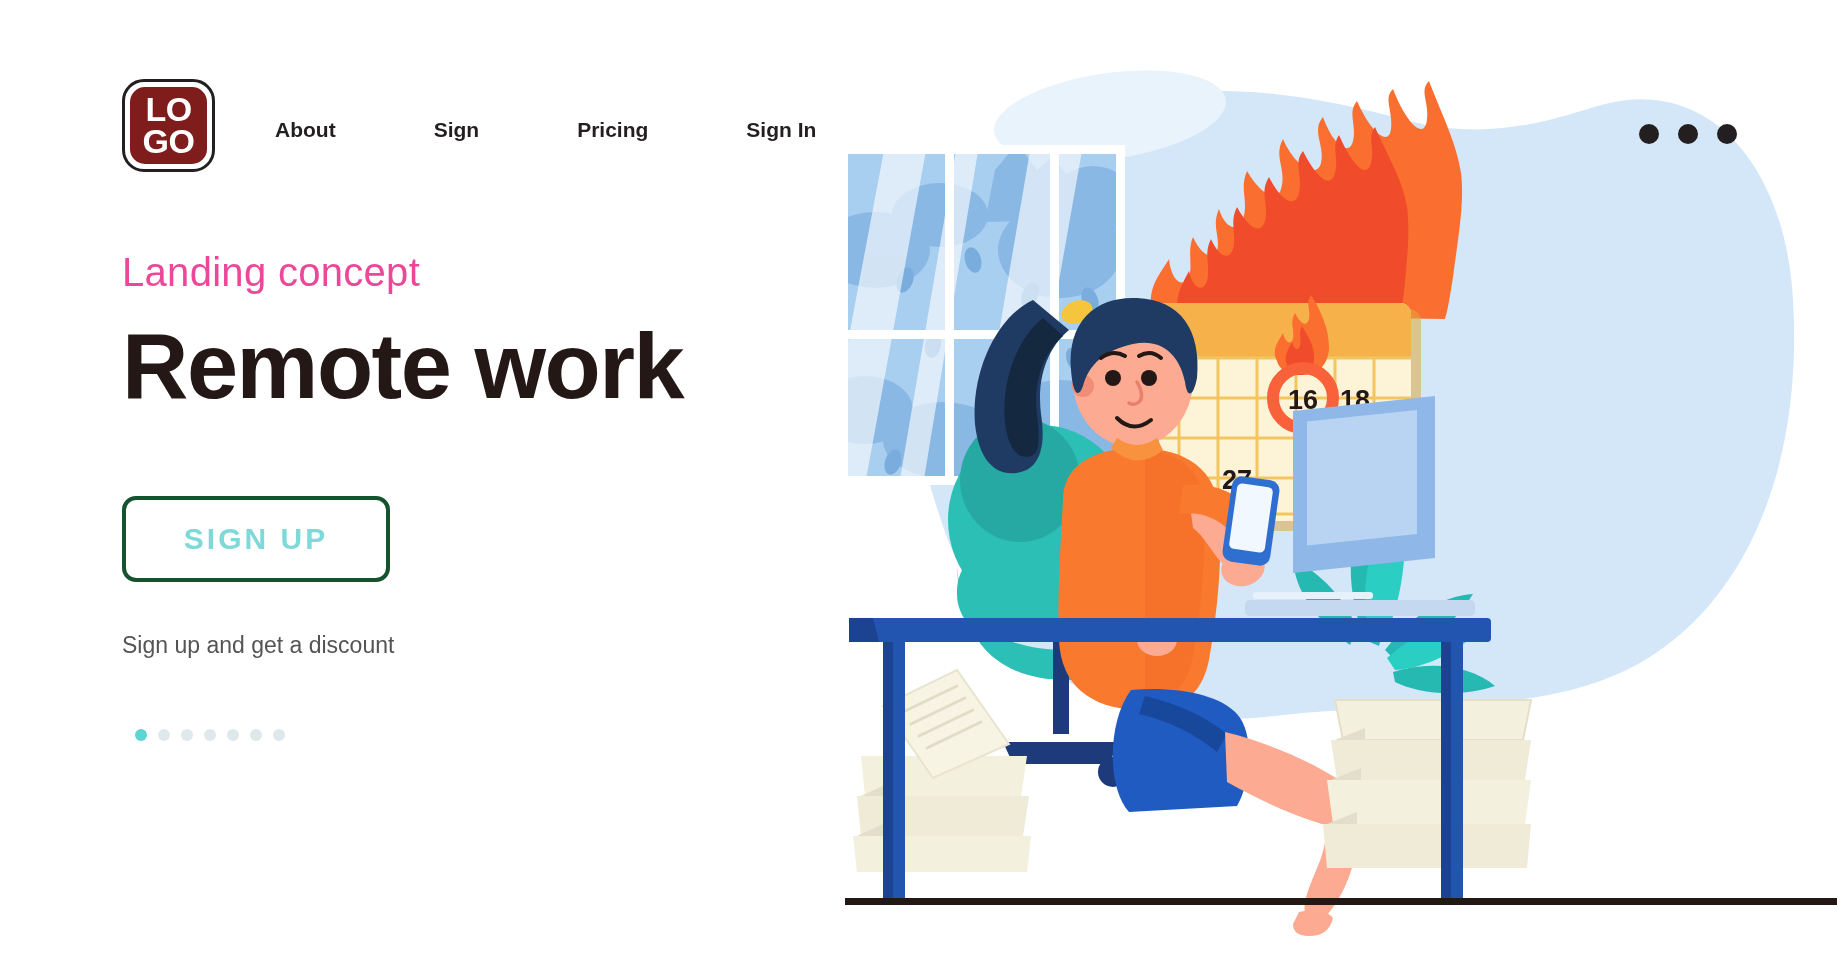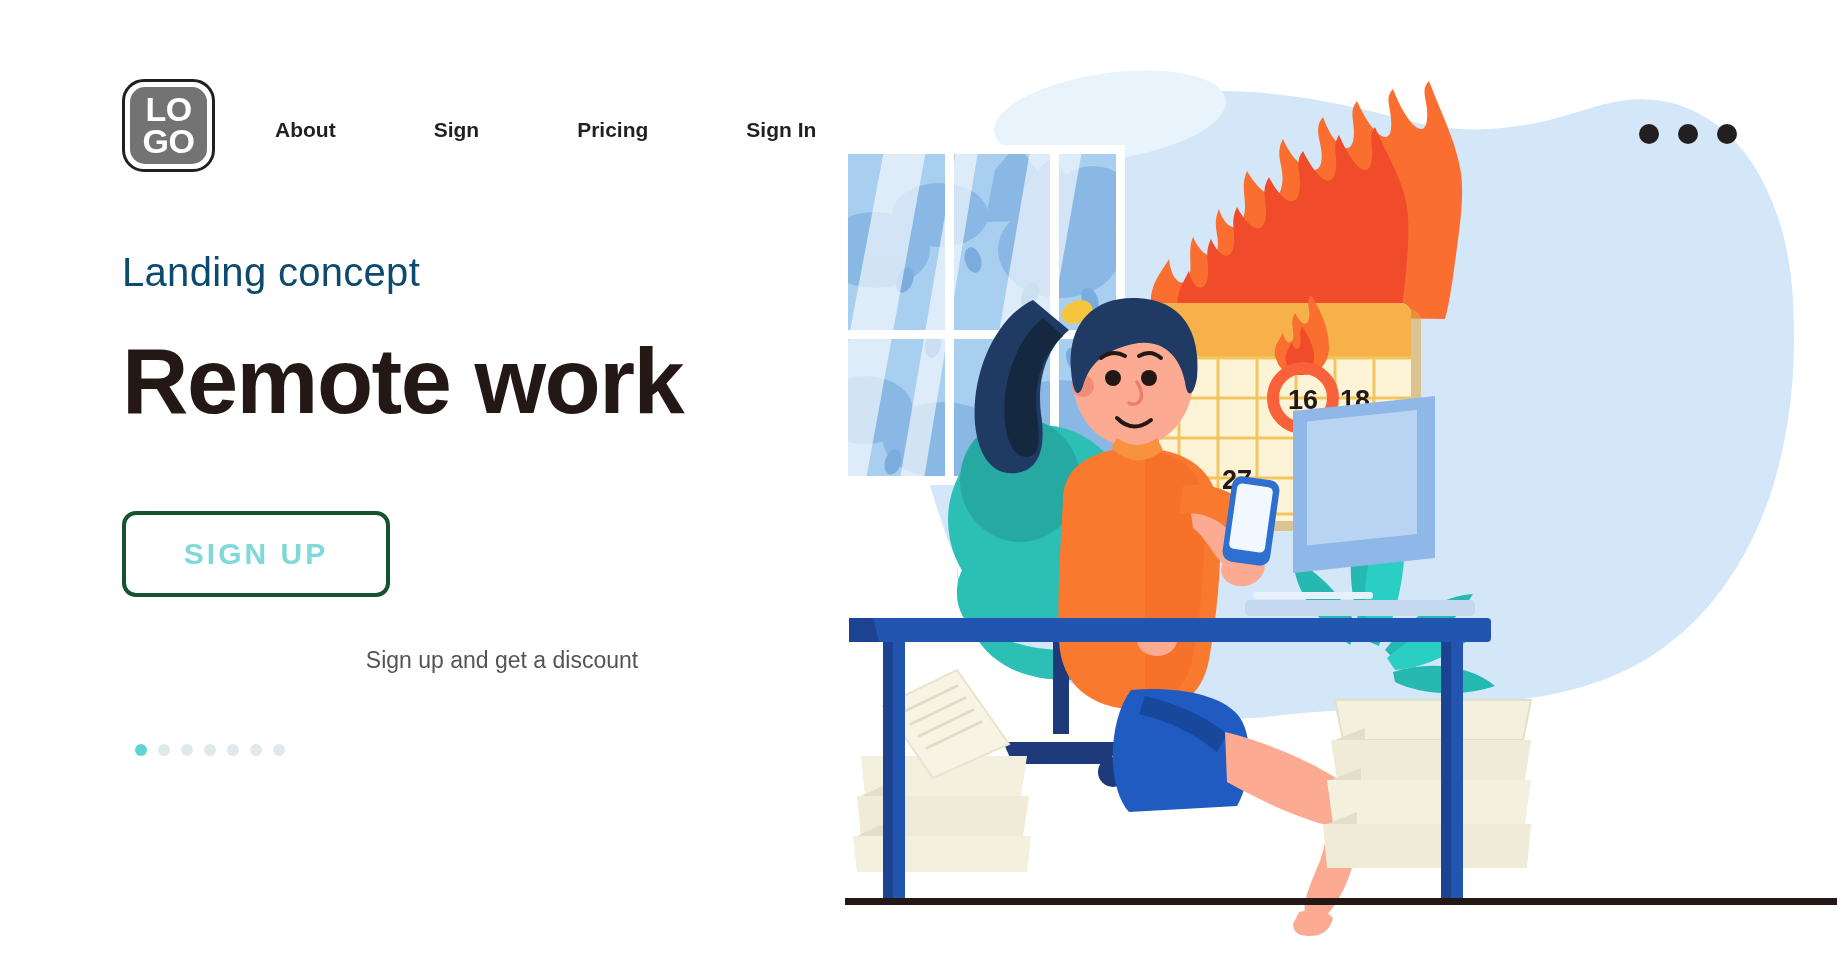--- a/index.html
+++ b/index.html
@@ -19,21 +19,21 @@
   .logo {
     position:absolute; left:122px; top:79px;
     width:93px; height:93px;
     border:3px solid #231f20;
     border-radius:22px;
     background:#fff;
     padding:5px;
   }
   .logo-inner {
     width:100%; height:100%;
-    background:#737373;
+    background:#7f1d1d;
     border-radius:15px;
     display:flex; flex-direction:column;
     align-items:center; justify-content:center;
     line-height:0.92;
   }
   .logo-line {
     color:#ffffff;
     font-weight:bold;
     font-size:34px;
     letter-spacing:-0.5px;
@@ -54,22 +54,22 @@
     display:flex; gap:19px; cursor:pointer;
   }
   .menu-dots span {
     display:block; width:20px; height:20px;
     border-radius:50%; background:#231f20;
   }
 
   
   .left-col { position:absolute; left:122px; top:250px; width:760px; z-index:30; }
   .eyebrow {
-    font-size:40px; color:#0c4a6e; font-weight:400;
-    letter-spacing:0.3px; margin-bottom:40px;
+    font-size:40px; color:#ec4899; font-weight:400;
+    letter-spacing:0.3px; margin-bottom:25px;
   }
   .headline {
     font-size:92px; font-weight:bold; color:#231815;
     letter-spacing:-1.5px; line-height:1.0; margin-bottom:10px;
   }
   .subhead {
     font-size:55px; font-weight:bold; color:#231815;
     letter-spacing:-0.8px; line-height:1.05;
   }
   .cta {
@@ -78,21 +78,21 @@
     width:268px; height:86px;
     border:4px solid #14532d;
     border-radius:14px;
     background:#ffffff;
     color:#7fd9d9;
     font-size:30px; font-weight:bold; letter-spacing:3px;
     cursor:pointer;
   }
   .cta-sub {
     margin-top:50px;
-    font-size:23px; color:#545454; font-weight:400;text-align:center;
+    font-size:23px; color:#545454; font-weight:400;
   }
   .pager { margin-top:70px; margin-left:13px; display:flex; gap:11px; }
   .pager i {
     display:block; width:12px; height:12px; border-radius:50%;
     background:#dfe9ec; cursor:pointer;
   }
   .pager i.active { background:#5fd4d4; }
 
   
   .illus { position:absolute; left:845px; top:0; width:992px; height:980px; z-index:10; }

